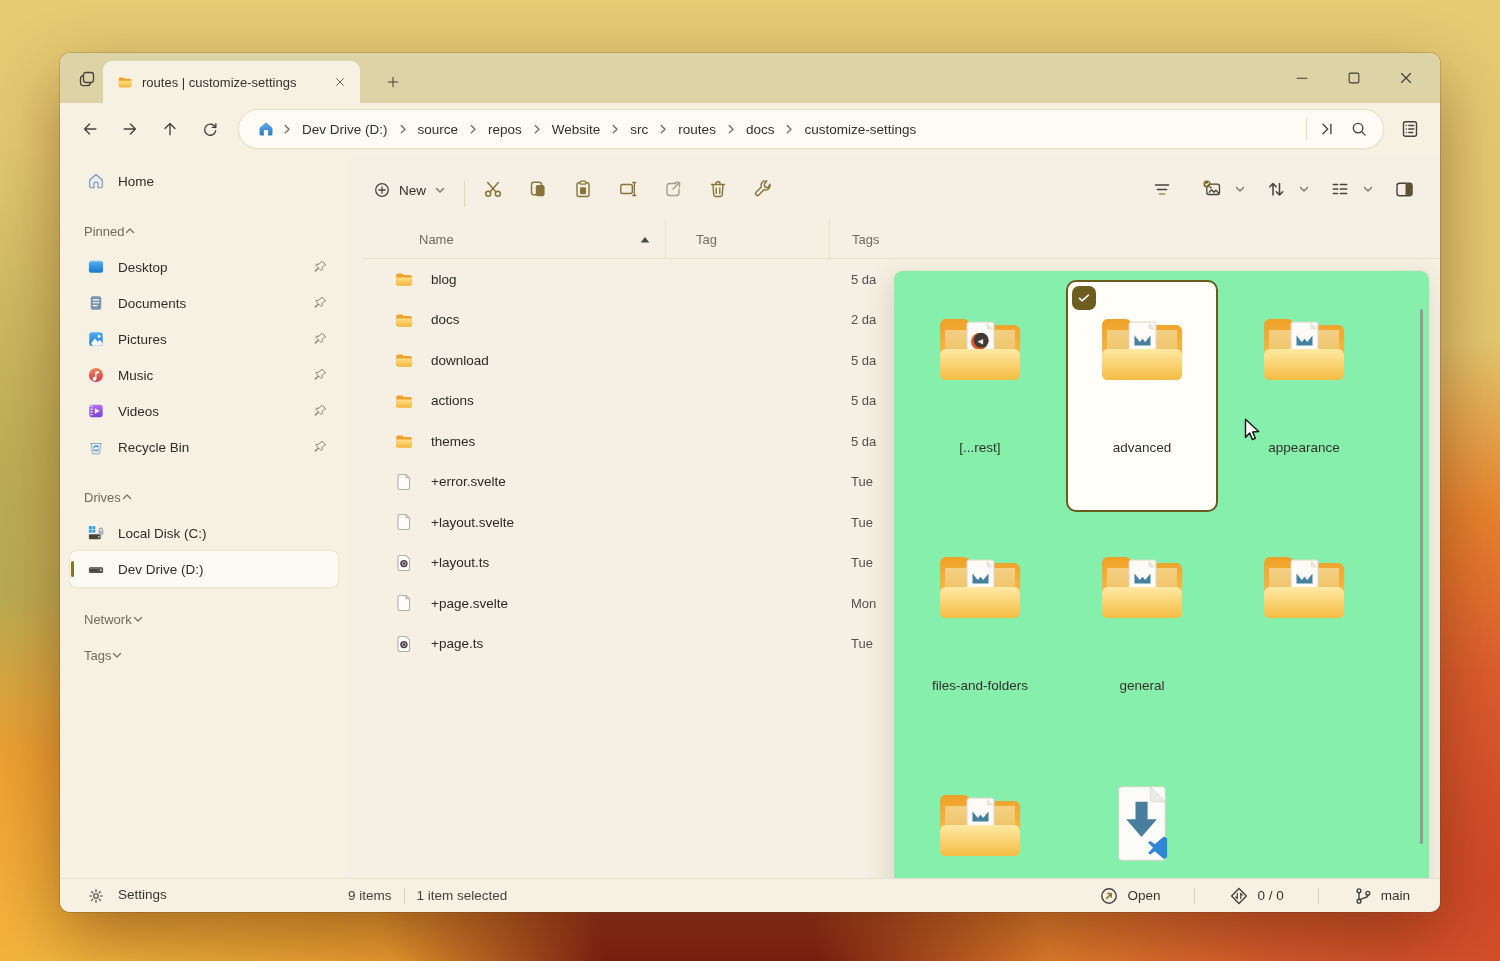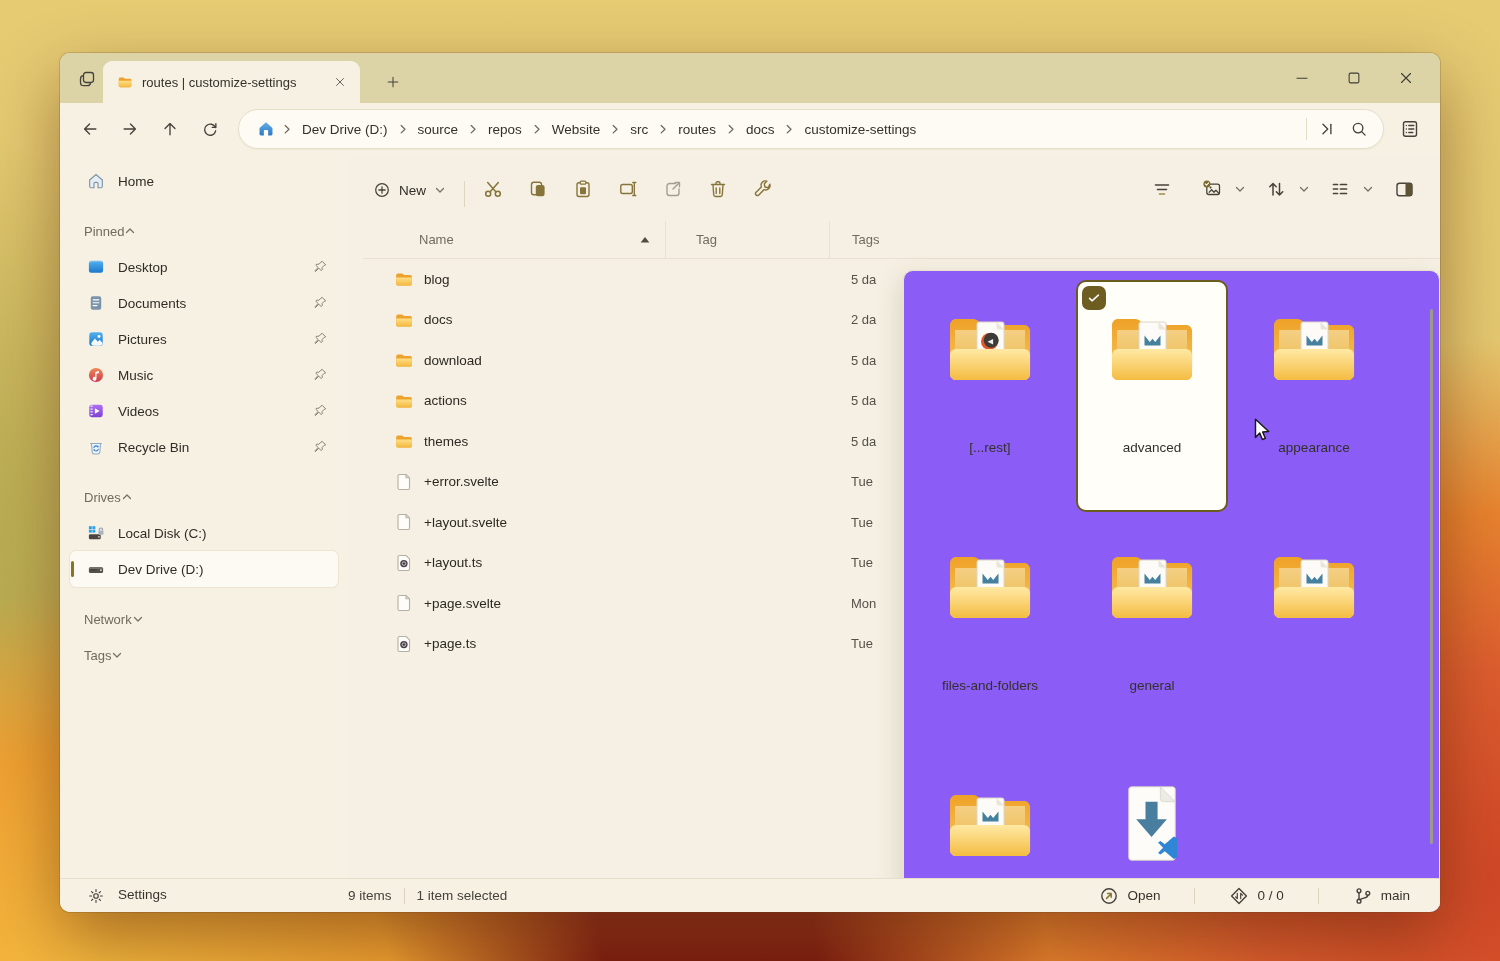--- a/index.html
+++ b/index.html
@@ -66,27 +66,27 @@
   
   .fileszone{flex:1;position:relative}
   .listpane{position:absolute;inset:0;padding:14px 0 0 15px}
   .lheader{height:38px;display:flex;align-items:center;border-bottom:1px solid #e8e1cd;color:#6f6b5d;font-size:13px}
   .col-name{width:302px;display:flex;align-items:center;padding-left:56px}
   .col-name .sort{margin-left:auto;margin-right:14px}
   .col-tag{width:163px;padding-left:30px}
   .col-date{flex:1;padding-left:22px}
   .hdiv{width:1px;height:38px;background:#e8e1cd}
   .lrow{height:40.5px;display:flex;align-items:center}
-  .lrow .cell-name{width:302px;display:flex;align-items:center;gap:10px;padding-left:31px}
+  .lrow .cell-name{width:302px;display:flex;align-items:center;gap:17px;padding-left:31px}
   .lrow .fname{font-size:13.5px;color:#2b2922;white-space:nowrap}
   .lrow .cell-tag{width:164px}
   .lrow .cell-date{flex:1;padding-left:22px;color:#54514a;font-size:13px;white-space:nowrap}
 
   
-  .card{position:absolute;top:63px;right:0;width:537px;height:658px;background:#8b5cf6;border:1px solid #e9e2cf;border-radius:10px;box-shadow:-4px 8px 24px rgba(100,80,30,.16);overflow:hidden}
+  .card{position:absolute;top:63px;right:10px;width:537px;height:658px;background:#86efac;border:1px solid #e9e2cf;border-radius:10px;box-shadow:-4px 8px 24px rgba(100,80,30,.16);overflow:hidden}
   .grid{position:absolute;left:10px;top:9px;display:grid;grid-template-columns:repeat(3,162px);grid-auto-rows:238px}
   .tile{width:152px;height:232px;border-radius:10px;border:2px solid transparent;display:flex;flex-direction:column;align-items:center;padding-top:26px;position:relative}
   .tile.selected{background:#fffef8;border-color:#6a5c1f}
   .tile .ticon{height:80px;display:flex;align-items:center;justify-content:center}
   .tile .ticon svg{height:80px;width:92px}
   .tile .tlabel{margin-top:52px;font-size:13.5px;color:#33312a;max-width:146px;text-align:center;white-space:nowrap;overflow:hidden}
   .tile .tick{position:absolute;top:4px;left:4px;width:24px;height:24px;border-radius:7px;background:#6d5d20;display:flex;align-items:center;justify-content:center}
   .tile .tick .ic{width:16px;height:16px}
   .scrollbar{position:absolute;right:6px;top:38px;width:3px;height:535px;border-radius:2px;background:#9c998f}
   .cursor{position:absolute;left:346px;top:146px;width:22px;height:30px;z-index:12;pointer-events:none}

